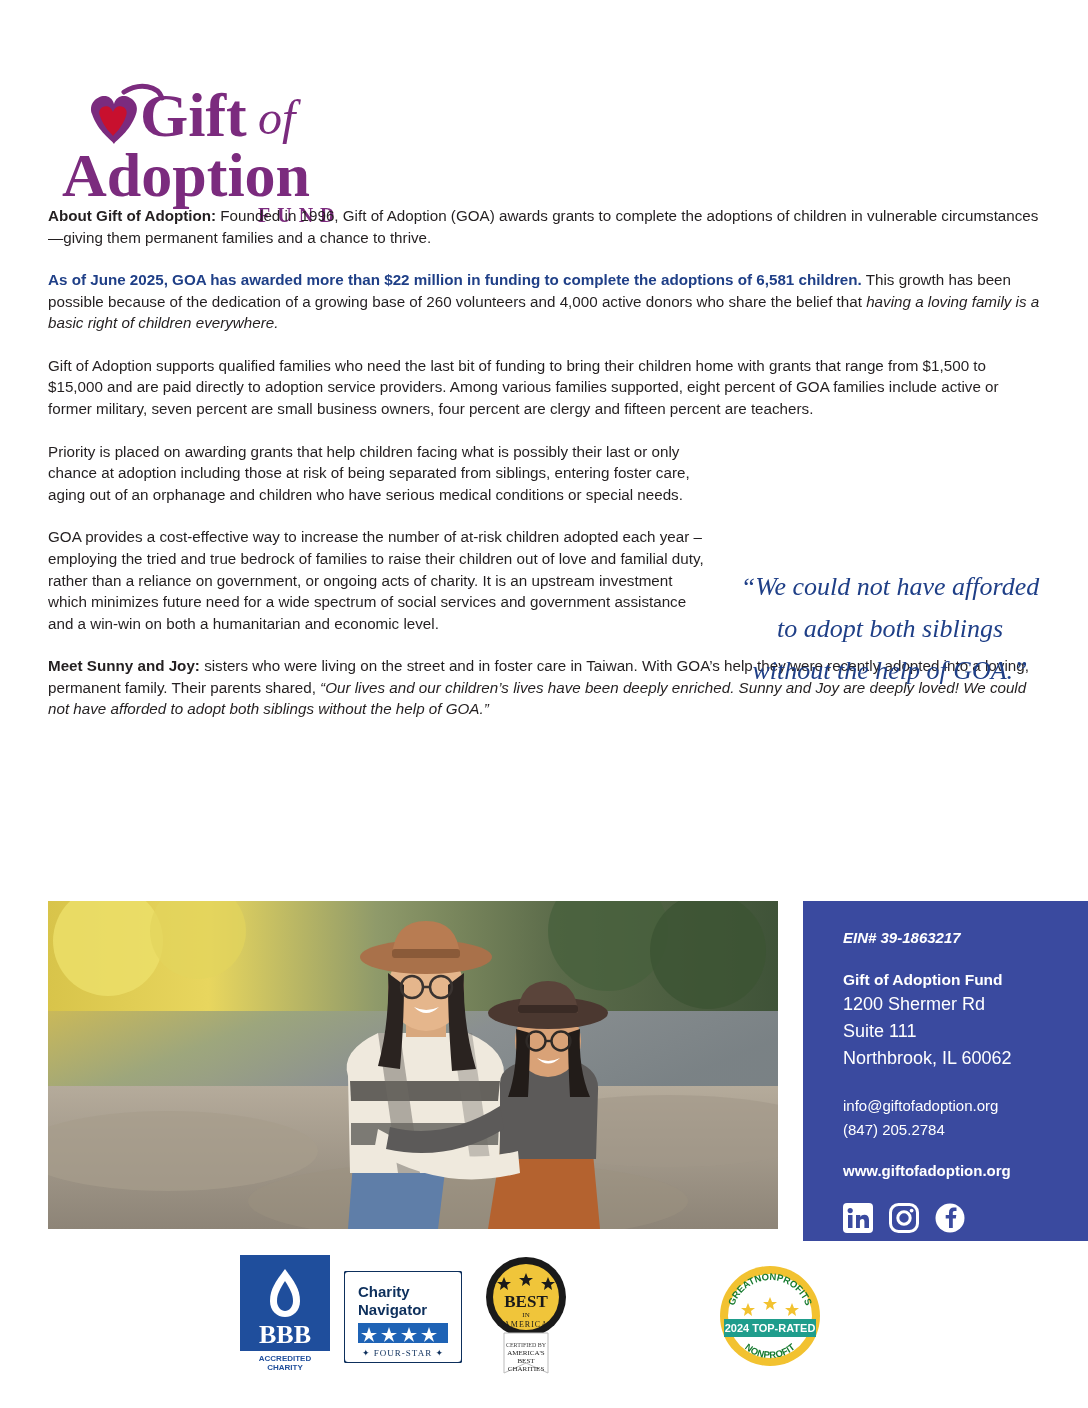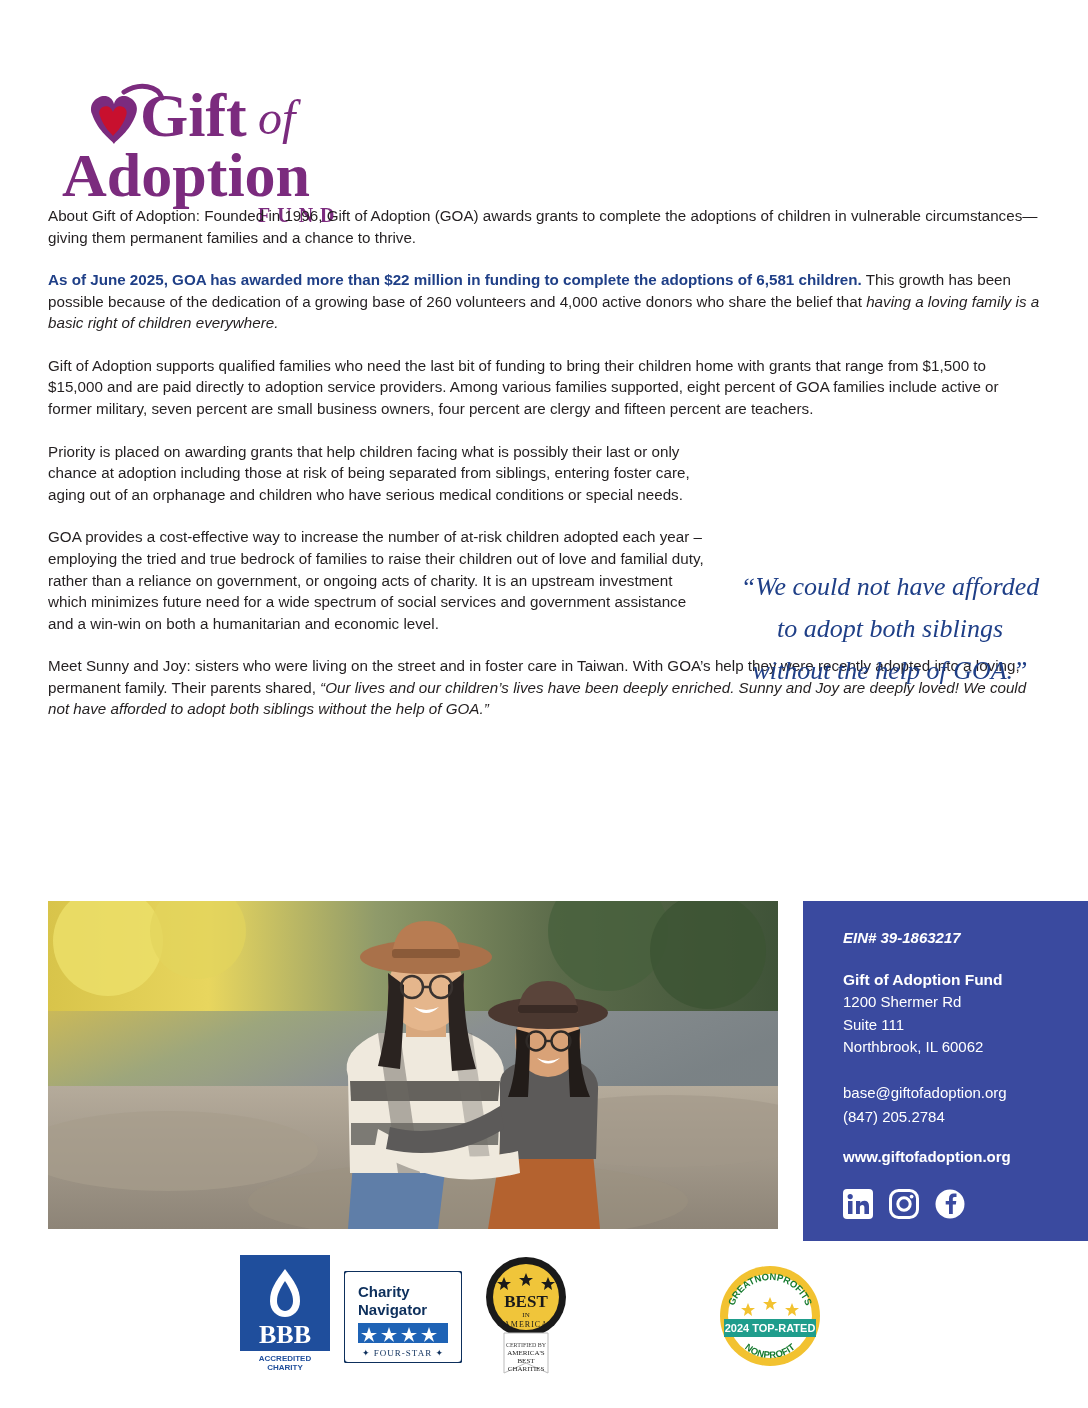--- a/index.html
+++ b/index.html
@@ -34,21 +34,21 @@
     top: 205px;
     width: 992px;
   }
   p {
     margin: 0 0 21px 0;
     font-size: 15.2px;
     line-height: 1.42;
     color: #231f20;
   }
   p.narrow { width: 660px; }
-  b, .bold { font-weight: normal; }
+  b, .bold { font-weight: bold; }
   i, .ital { font-style: italic; }
   .hl {
     color: #1f3f87;
     font-weight: bold;
   }
 
   
   .pullquote {
     position: absolute;
     left: 735px;
@@ -91,21 +91,21 @@
     font-weight: bold;
     font-size: 15px;
     margin-bottom: 25px;
   }
   .infopanel .orgname {
     font-weight: bold;
     font-size: 15.5px;
     margin-bottom: 2px;
   }
   .infopanel .addr {
-    font-size: 15px;
+    font-size: 18px;
     line-height: 1.5;
   }
   .infopanel .contact {
     margin-top: 22px;
     font-size: 15px;
     line-height: 1.62;
   }
   .infopanel .web {
     font-weight: bold;
     font-size: 15px;
@@ -262,21 +262,21 @@
 
 <div class="infopanel">
   <div class="ein">EIN# 39-1863217</div>
   <div class="orgname">Gift of Adoption Fund</div>
   <div class="addr">
     <div>1200 Shermer Rd</div>
     <div>Suite 111</div>
     <div>Northbrook, IL 60062</div>
   </div>
   <div class="contact">
-    <div>base@giftofadoption.org</div>
+    <div>info@giftofadoption.org</div>
     <div>(847) 205.2784</div>
     <div class="web">www.giftofadoption.org</div>
   </div>
   <div class="social">
     <span>
       <svg width="30" height="30" viewBox="0 0 30 30">
           <rect x="0" y="0" width="30" height="30" rx="4" fill="#ffffff"></rect>
           <rect x="5" y="12" width="4.5" height="13" fill="#3a4a9f"></rect>
           <circle cx="7.2" cy="7.6" r="2.6" fill="#3a4a9f"></circle>
           <path d="M13 12h4.3v1.9c.8-1.4 2.3-2.2 4-2.2 3 0 4.7 1.9 4.7 5.3V25h-4.6v-6.4c0-1.7-.6-2.7-2.1-2.7-1.3 0-2 .9-2.3 1.7-.1.3-.1.8-.1 1.2V25H13z" fill="#3a4a9f"></path>

